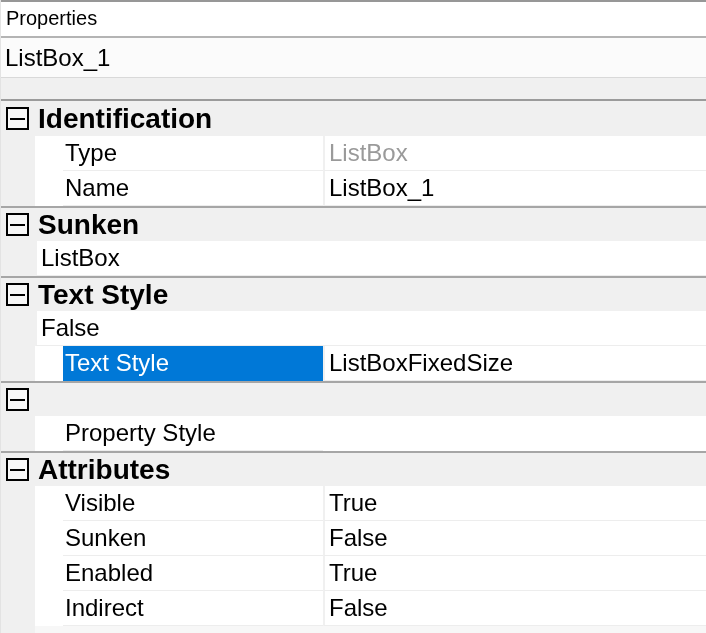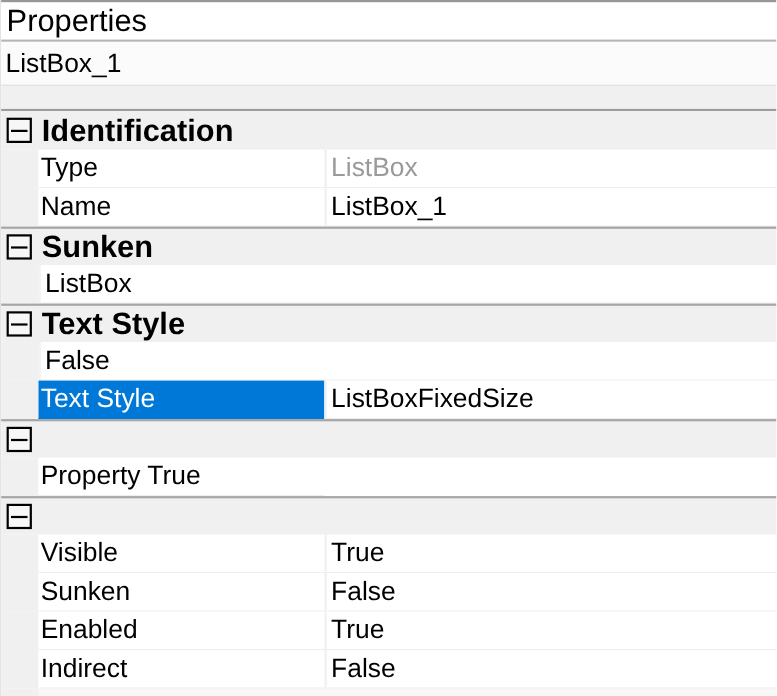--- a/index.html
+++ b/index.html
@@ -17,21 +17,21 @@
     position:relative;
     width:706px;height:633px;
     background:#fff;overflow:hidden;
     border-left:1px solid #e3e3e3;
   }
   .title-bar{
     height:38px;
     border-top:2px solid #979797;
     border-bottom:2px solid #b4b4b4;
     background:#fff;
-    font-size:28px;
+    font-size:20px;
     line-height:33px;
     padding-left:5px;
     white-space:nowrap;
   }
   .name-field{
     height:40px;
     background:#fbfbfb;
     border-bottom:1px solid #d9d9d9;
   }
   .name-field input{
@@ -90,20 +90,21 @@
     display:flex;align-items:center;
     height:35px;
     background:#fff;
     border-bottom:1px solid var(--row-line);
     font-size:24px;
     white-space:nowrap;overflow:hidden;
   }
   .cell.label{
     width:260px;flex:0 0 260px;
     padding-left:2px;
+    margin-left:28px;
   }
   .cell.value{
     flex:1 1 auto;
     border-left:2px solid var(--gutter);
     padding-left:4px;
   }
   .cell.value.disabled{color:var(--disabled);}
   .prow.selected .cell.label{
     background:var(--accent);
     color:#fff;
@@ -170,26 +171,27 @@
         <div class="cell label">Text Style</div>
         <div class="cell value">ListBoxFixedSize</div>
       </div>
       <div class="hrow">
         <div class="cbox">
           <div class="cline"></div>
         </div>
       </div>
       <div class="prow">
         <div class="gutter-cell"></div>
-        <div class="cell label">Property True</div>
-      </div>
-      <div class="hrow">
-        <div class="cbox">
-          <div class="cline"></div>
-        </div>
+        <div class="cell label">Property Style</div>
+      </div>
+      <div class="hrow">
+        <div class="cbox">
+          <div class="cline"></div>
+        </div>
+        <div class="hlabel">Attributes</div>
       </div>
       <div class="prow">
         <div class="gutter-cell"></div>
         <div class="cell label">Visible</div>
         <div class="cell value">True</div>
       </div>
       <div class="prow">
         <div class="gutter-cell"></div>
         <div class="cell label">Sunken</div>
         <div class="cell value">False</div>

